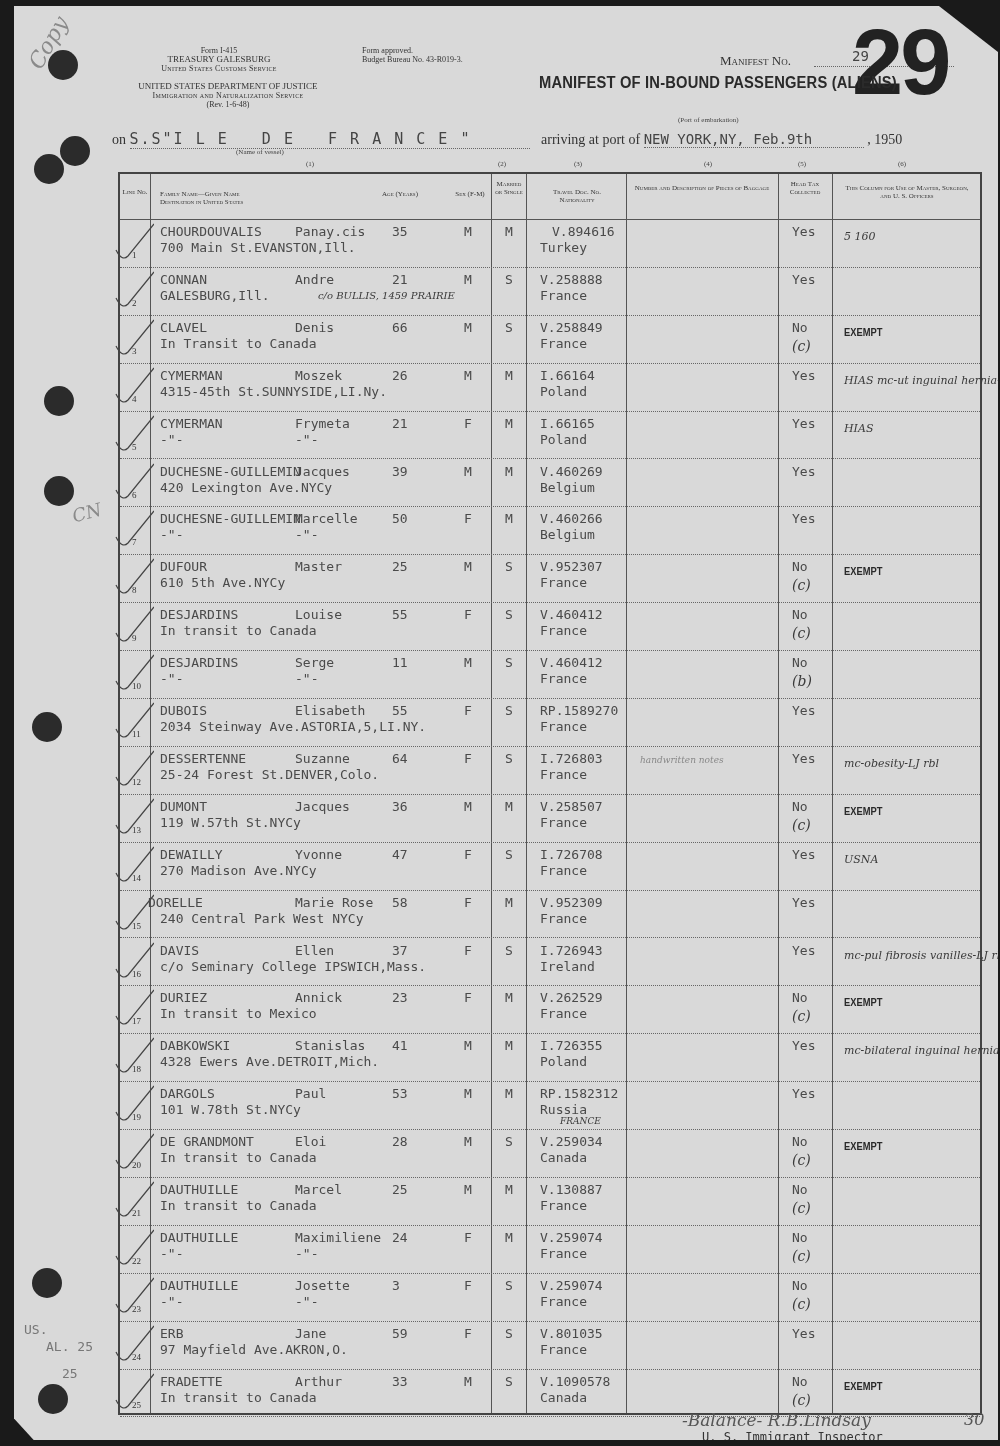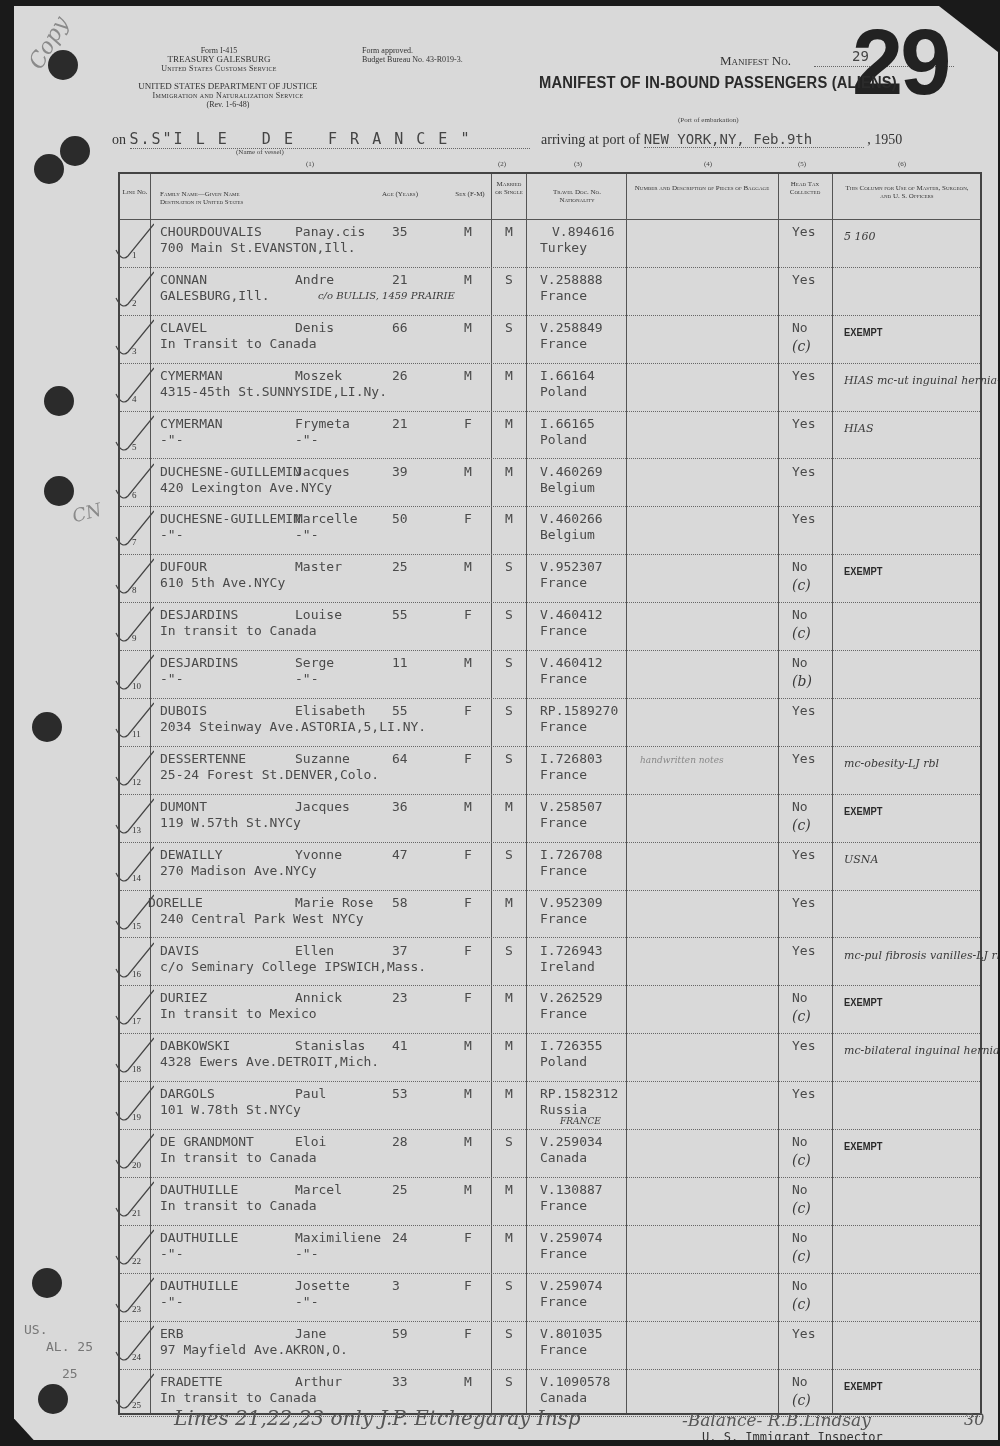--- a/index.html
+++ b/index.html
@@ -640,17 +640,16 @@
     <div class="cell" style="left:420px;top:20px;">Canada</div>
     <div class="note" style="left:440px;top:34px;font-size:9px;"></div>
     <div class="note" style="left:520px;top:8px;font-size:9px;color:#888;"></div>
     <div class="cell" style="left:672px;top:4px;">No</div>
     <div class="note" style="left:672px;top:22px;font-size:14px;">(c)</div>
     <div class="stamp" style="left:724px;top:10px;font-size:11px;">EXEMPT</div>
   </div>
       </div>
   </div>
 
-  <div class="footer-sign" style="left:160px;top:1400px;">Lines 21,22,23 only J.P. Etchegaray Insp</div>
   <div class="footer-sign" style="left:668px;top:1404px;font-size:17px;">-Balance- R.B.Lindsay</div>
   <div class="type" style="position:absolute;left:688px;top:1424px;font-size:12px;color:#333;">U. S. Immigrant Inspector</div>
   <div class="footer-sign" style="left:950px;top:1404px;font-size:16px;">30</div>
 </div>
 
 </body></html>

